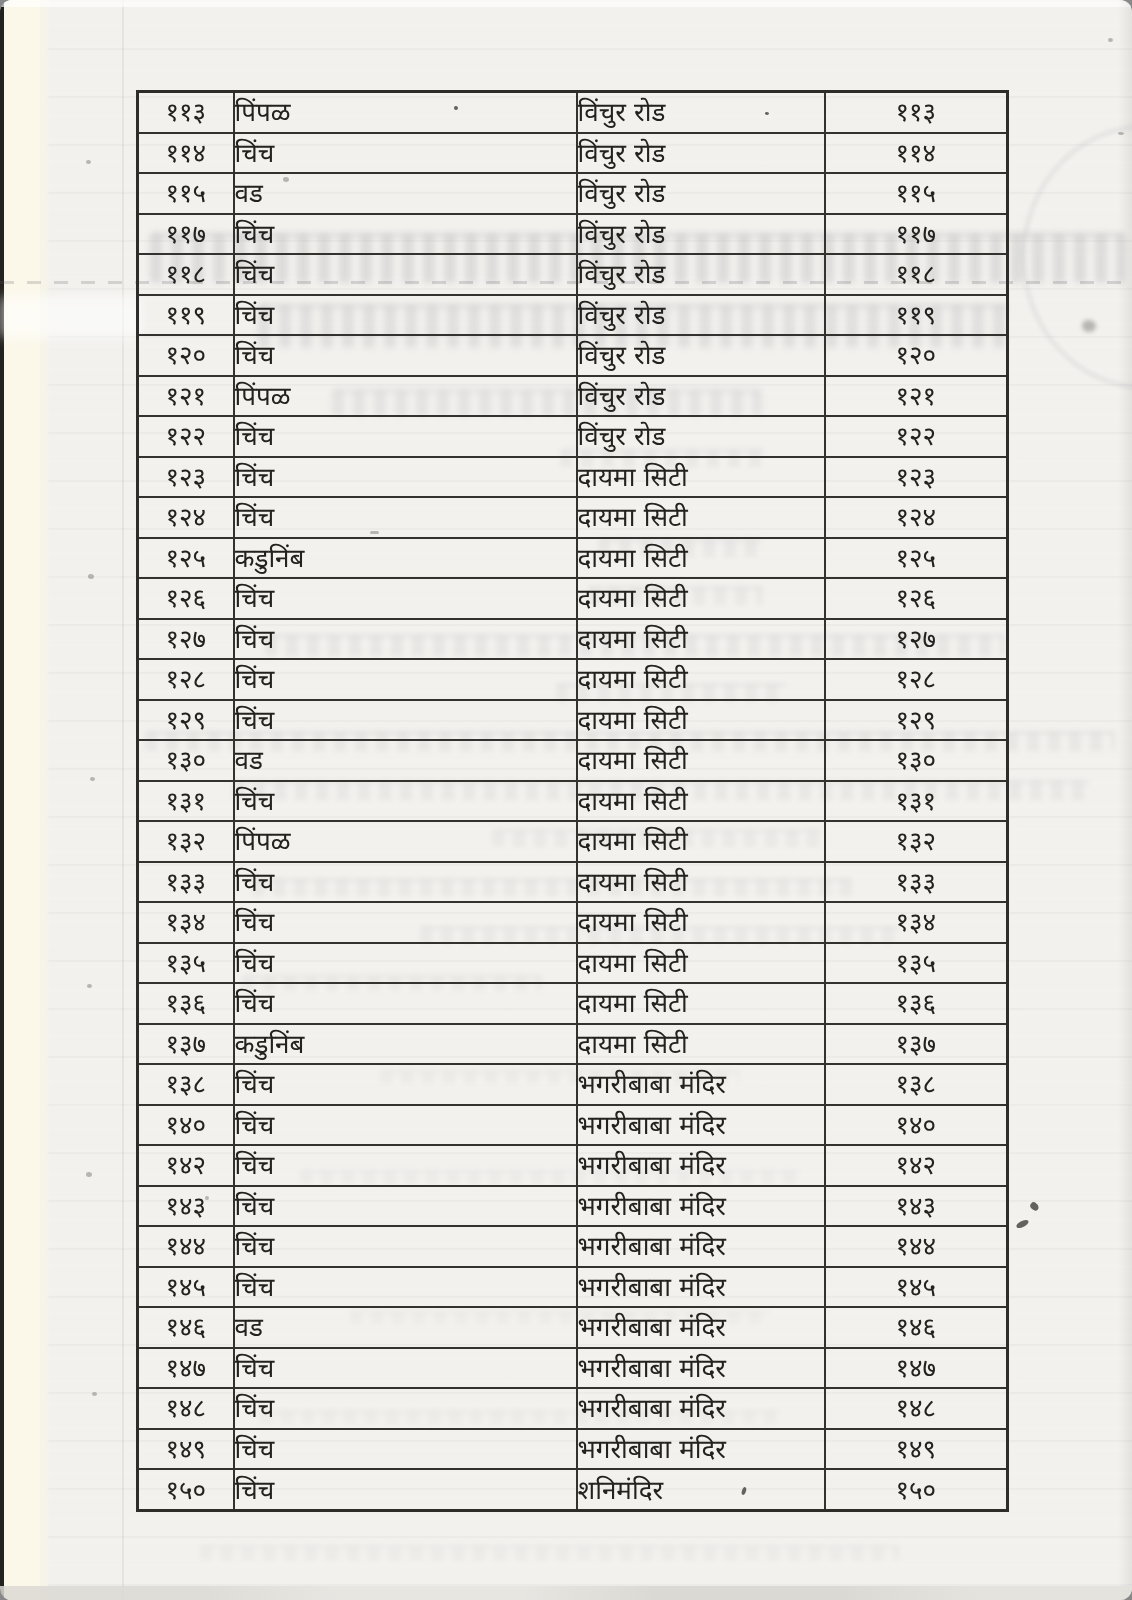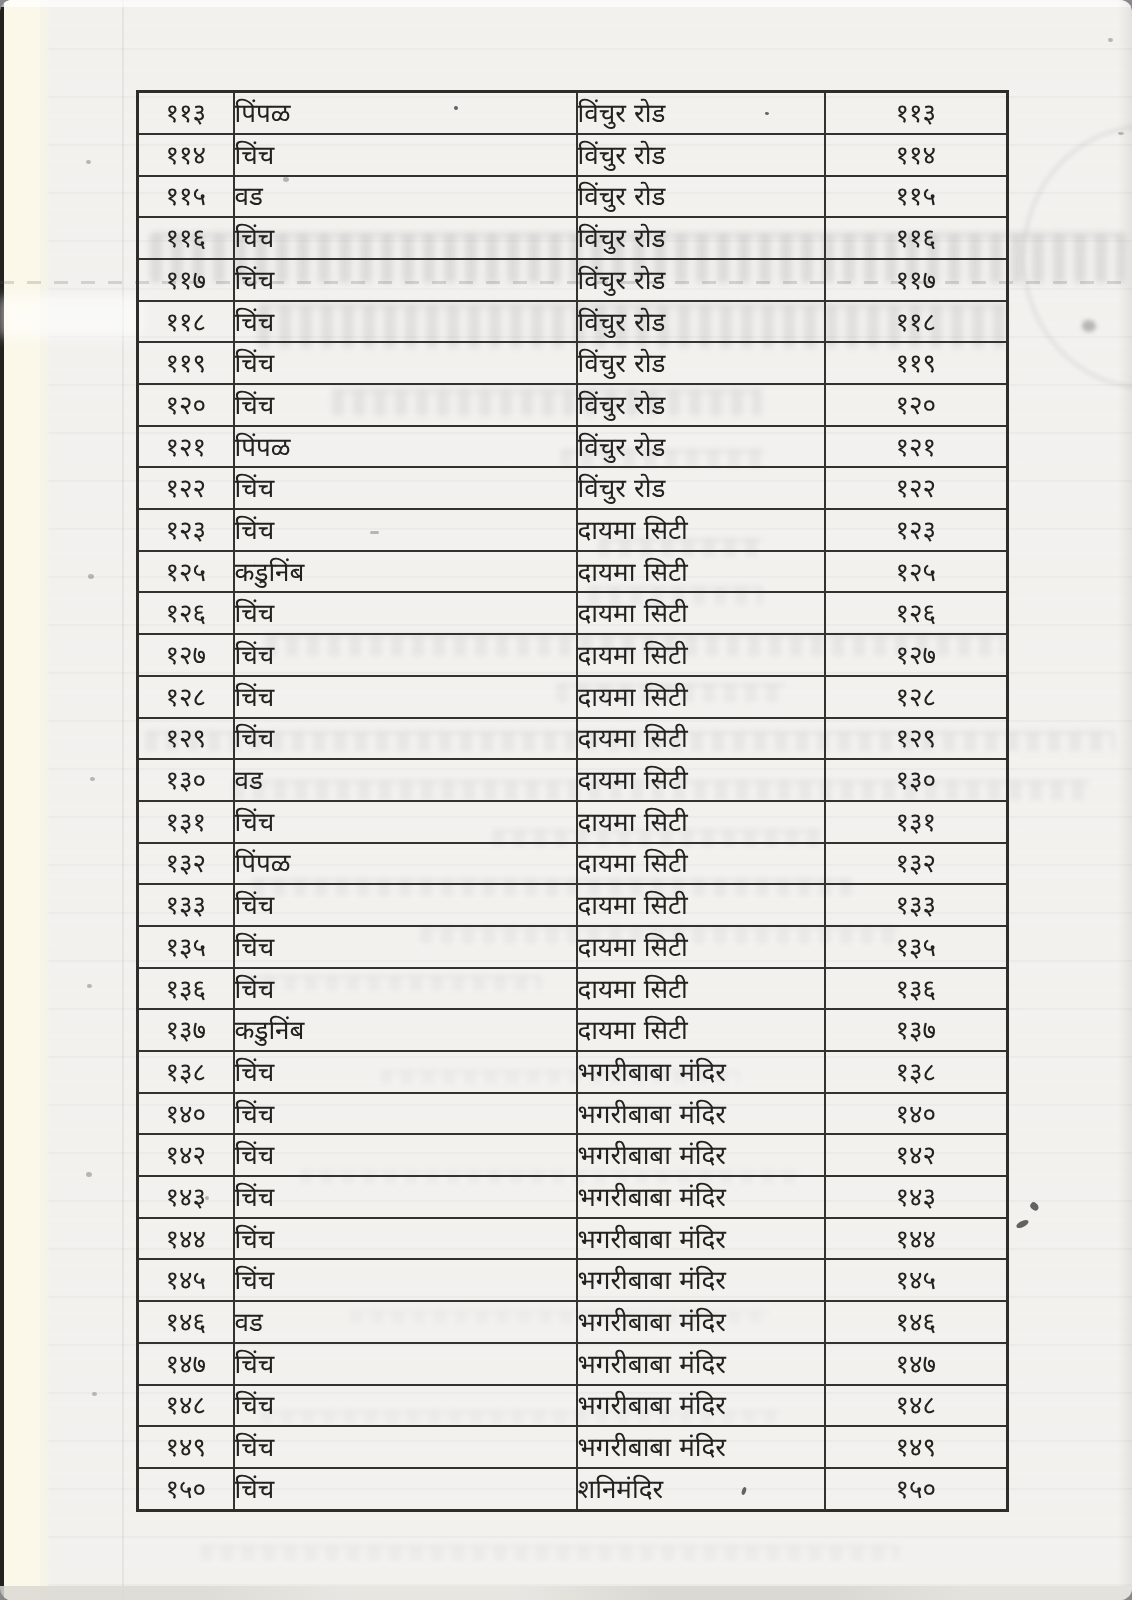--- a/index.html
+++ b/index.html
@@ -145,26 +145,20 @@
           <td class="c-loc">विंचुर रोड</td>
           <td class="c-sr2">११४</td>
         </tr>
         <tr>
           <td class="c-sr">११५</td>
           <td class="c-tree">वड</td>
           <td class="c-loc">विंचुर रोड</td>
           <td class="c-sr2">११५</td>
         </tr>
         <tr>
-          <td class="c-sr">११६</td>
-          <td class="c-tree">चिंच</td>
-          <td class="c-loc">विंचुर रोड</td>
-          <td class="c-sr2">११६</td>
-        </tr>
-        <tr>
           <td class="c-sr">११७</td>
           <td class="c-tree">चिंच</td>
           <td class="c-loc">विंचुर रोड</td>
           <td class="c-sr2">११७</td>
         </tr>
         <tr>
           <td class="c-sr">११८</td>
           <td class="c-tree">चिंच</td>
           <td class="c-loc">विंचुर रोड</td>
           <td class="c-sr2">११८</td>
@@ -193,20 +187,26 @@
           <td class="c-loc">विंचुर रोड</td>
           <td class="c-sr2">१२२</td>
         </tr>
         <tr>
           <td class="c-sr">१२३</td>
           <td class="c-tree">चिंच</td>
           <td class="c-loc">दायमा सिटी</td>
           <td class="c-sr2">१२३</td>
         </tr>
         <tr>
+          <td class="c-sr">१२४</td>
+          <td class="c-tree">चिंच</td>
+          <td class="c-loc">दायमा सिटी</td>
+          <td class="c-sr2">१२४</td>
+        </tr>
+        <tr>
           <td class="c-sr">१२५</td>
           <td class="c-tree">कडुनिंब</td>
           <td class="c-loc">दायमा सिटी</td>
           <td class="c-sr2">१२५</td>
         </tr>
         <tr>
           <td class="c-sr">१२६</td>
           <td class="c-tree">चिंच</td>
           <td class="c-loc">दायमा सिटी</td>
           <td class="c-sr2">१२६</td>
@@ -247,20 +247,26 @@
           <td class="c-loc">दायमा सिटी</td>
           <td class="c-sr2">१३२</td>
         </tr>
         <tr>
           <td class="c-sr">१३३</td>
           <td class="c-tree">चिंच</td>
           <td class="c-loc">दायमा सिटी</td>
           <td class="c-sr2">१३३</td>
         </tr>
         <tr>
+          <td class="c-sr">१३४</td>
+          <td class="c-tree">चिंच</td>
+          <td class="c-loc">दायमा सिटी</td>
+          <td class="c-sr2">१३४</td>
+        </tr>
+        <tr>
           <td class="c-sr">१३५</td>
           <td class="c-tree">चिंच</td>
           <td class="c-loc">दायमा सिटी</td>
           <td class="c-sr2">१३५</td>
         </tr>
         <tr>
           <td class="c-sr">१३६</td>
           <td class="c-tree">चिंच</td>
           <td class="c-loc">दायमा सिटी</td>
           <td class="c-sr2">१३६</td>

